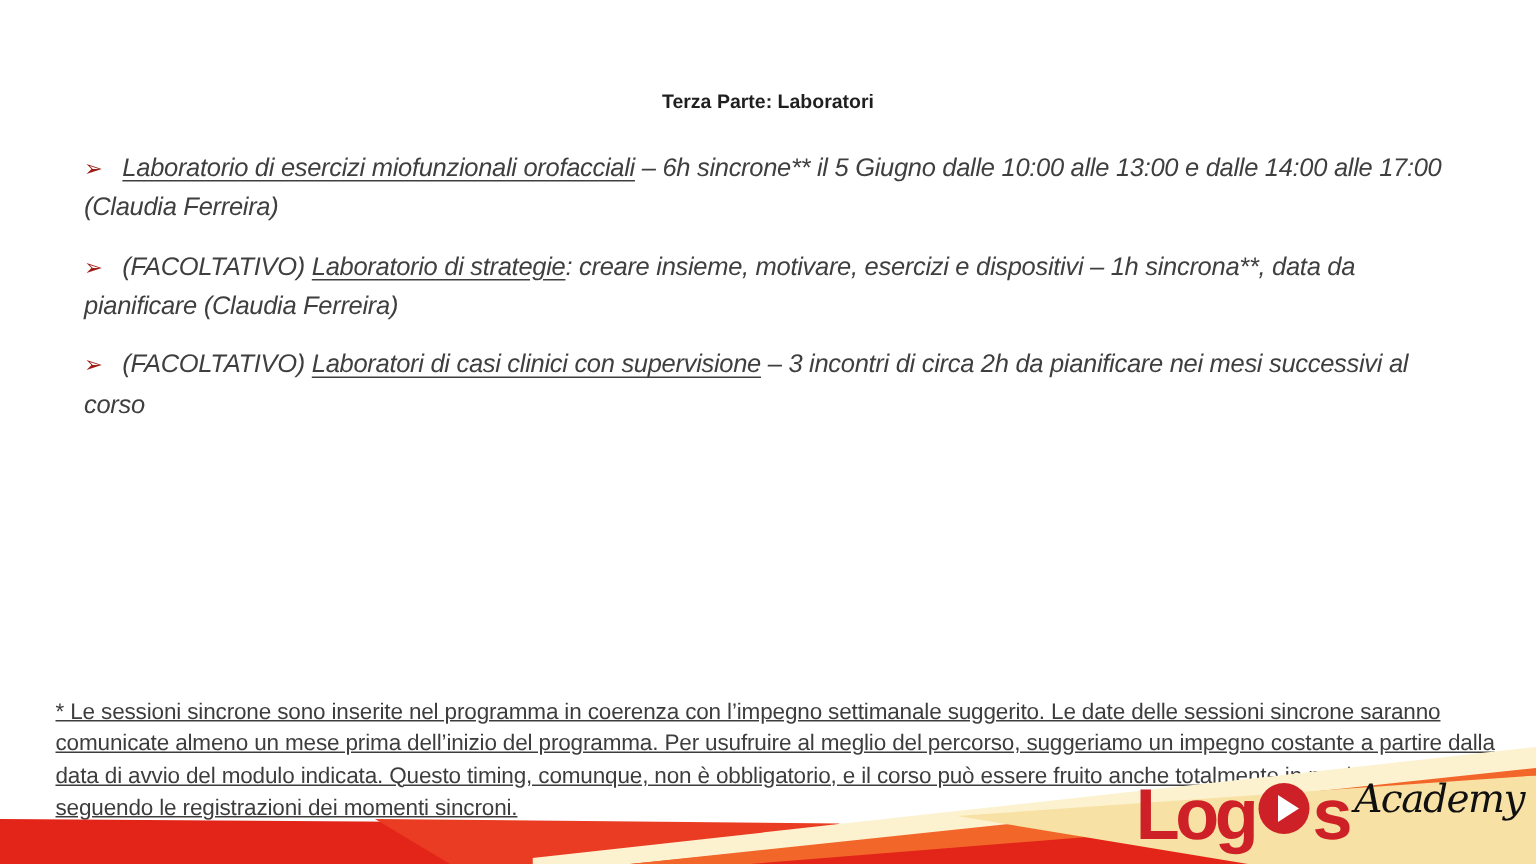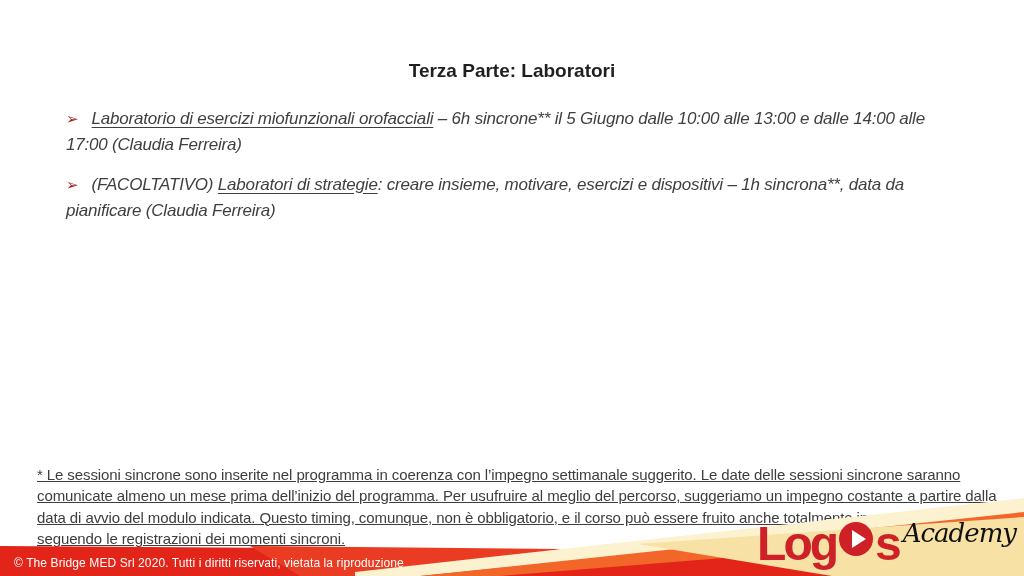--- a/index.html
+++ b/index.html
@@ -1,25 +1,25 @@
 <!DOCTYPE html>
 <html><head>
 <meta charset="utf-8">
 <style>
   html,body{margin:0;padding:0;background:#888;}
   .slide{
     position:relative;width:1024px;height:576px;background:#ffffff;
     overflow:hidden;font-family:"Liberation Sans",sans-serif;
   }
   .title{
-    margin:60px 0 0;text-align:center;font-size:19px;font-weight:700;
+    margin:60px 0 0;text-align:center;font-size:13px;font-weight:700;
     color:#1f1f1f;letter-spacing:0;
   }
   .content{margin:24px 57px 0 50px;color:#3f3f3f;font-size:17px;}
-  .bullet{margin:0 16px 13px;line-height:1.55;letter-spacing:-0.2px;}
+  .bullet{margin:0 6px 13px;line-height:1.55;letter-spacing:-0.2px;}
   .bullet.italic{font-style:italic;}
   .marker{
     color:#9c1c15;font-style:normal;margin-right:13px;font-size:15px;
     letter-spacing:0;
   }
   .u{text-decoration:underline;text-underline-offset:3px;}
   .footnotes{
     position:absolute;left:37px;top:464px;width:968px;
     font-size:15px;line-height:1.42;color:#3d3d3d;letter-spacing:-0.1px;text-decoration:underline;
   }
@@ -62,36 +62,36 @@
 
 <div class="slide">
 
   <h1 class="title">Terza Parte: Laboratori</h1>
 
   <div class="content">
 
     <p class="bullet italic"><span class="marker">➢</span><span></span><span class="u">Laboratorio di esercizi miofunzionali orofacciali</span><span> – 6h sincrone** il 5 Giugno dalle 10:00 alle 13:00 e dalle 14:00 alle 17:00 (Claudia Ferreira)</span></p>
 
 
-    <p class="bullet italic"><span class="marker">➢</span><span>(FACOLTATIVO) </span><span class="u">Laboratori di strategie</span><span>: creare insieme, motivare, esercizi e dispositivi – 1h sincrona**, data da pianificare (Claudia Ferreira)</span></p>
+    <p class="bullet italic"><span class="marker">➢</span><span>(FACOLTATIVO) </span><span class="u">Laboratorio di strategie</span><span>: creare insieme, motivare, esercizi e dispositivi – 1h sincrona**, data da pianificare (Claudia Ferreira)</span></p>
 
+    <p class="bullet italic"><span class="marker">➢</span><span>(FACOLTATIVO) </span><span class="u">Laboratori di casi clinici con supervisione</span><span> – 3 incontri di circa 2h da pianificare nei mesi successivi al corso</span></p>
 
   </div>
 
   <div class="footnotes">
     <p>* Le sessioni sincrone sono inserite nel programma in coerenza con l’impegno settimanale suggerito. Le date delle sessioni sincrone saranno comunicate almeno un mese prima dell’inizio del programma. Per usufruire al meglio del percorso, suggeriamo un impegno costante a partire dalla data di avvio del modulo indicata. Questo timing, comunque, non è obbligatorio, e il corso può essere fruito anche totalmente in modalità asincrona seguendo le registrazioni dei momenti sincroni.</p>
   </div>
 
   <div class="shape red-band"></div>
   <div class="shape red-light"></div>
   <div class="shape cream-light"></div>
   <div class="shape orange-ribbon"></div>
   <div class="shape logo-banner"></div>
 
-  <div class="copyright">© The Bridge MED Srl 2020. Tutti i diritti riservati, vietata la riproduzione</div>
 
   <div class="logo">
     <span class="logo-red">Log</span>
     <span class="play"></span>
     <span class="logo-red">s</span>
     <span class="logo-script">Academy</span>
   </div>
 
 </div>
 

